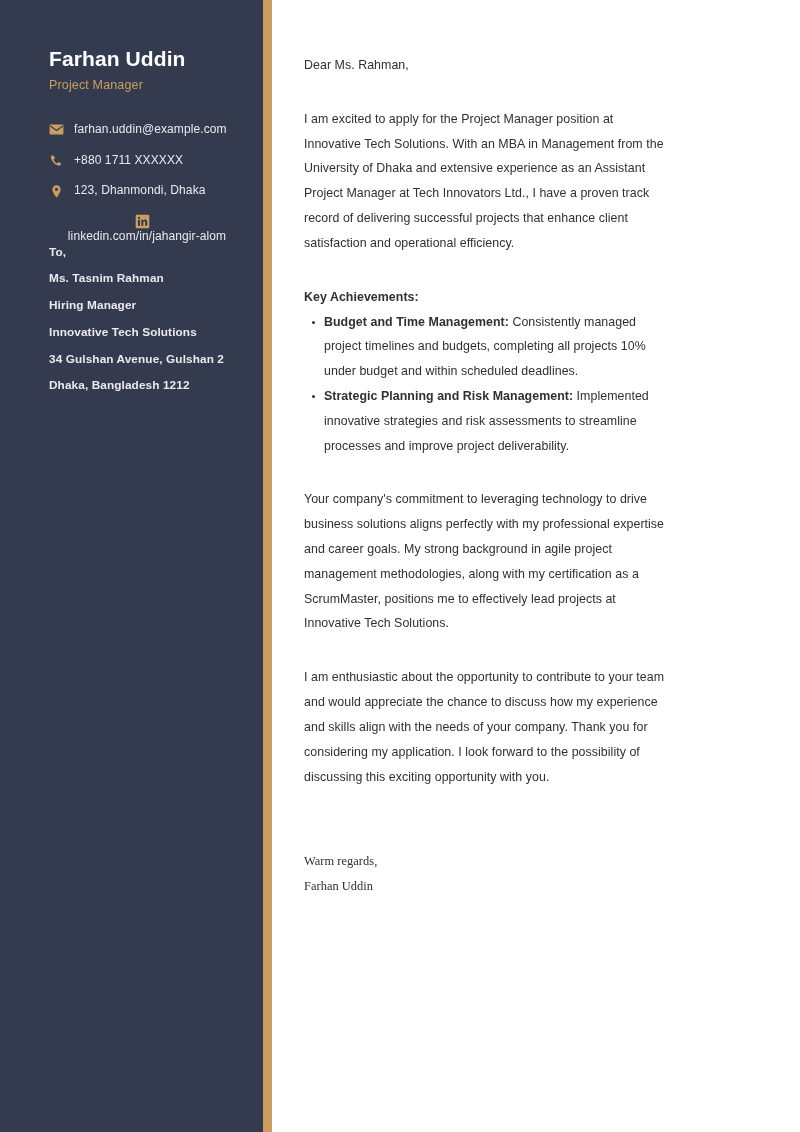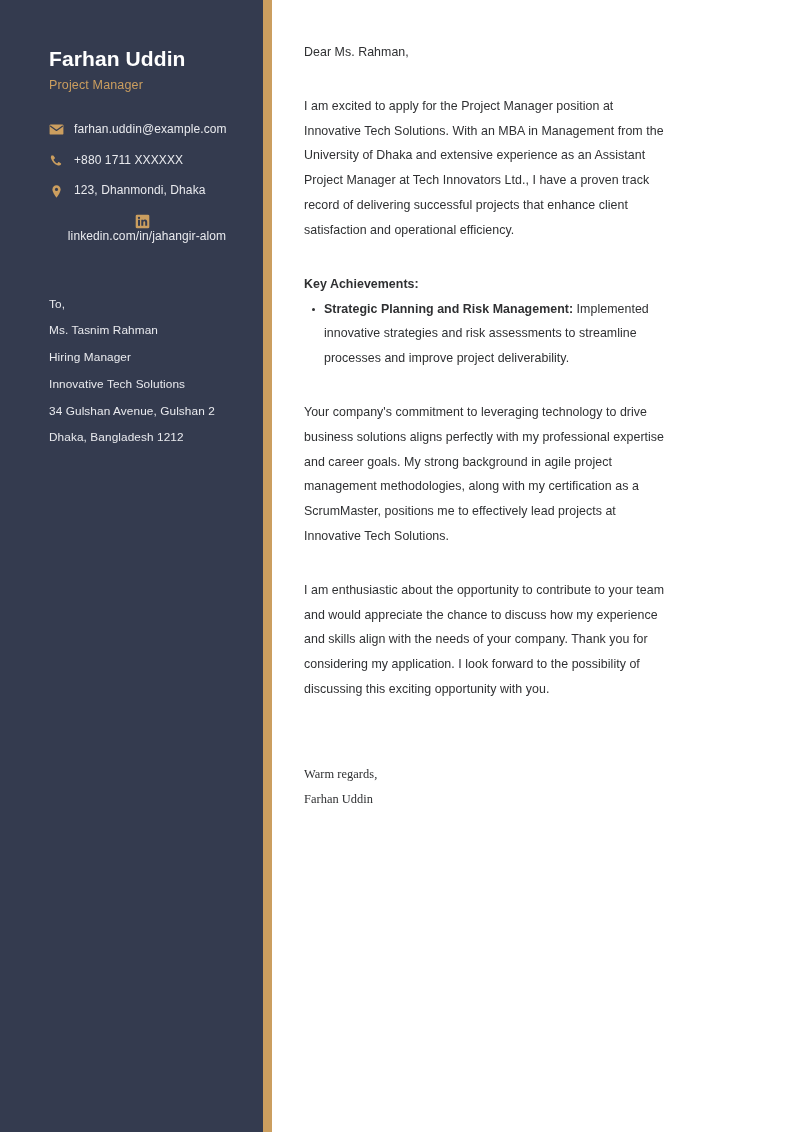--- a/index.html
+++ b/index.html
@@ -71,21 +71,21 @@
   .c-icon svg { display: block; }
   .contact-text {
     font-size: 12px;
     color: #e9eaee;
     letter-spacing: 0.1px;
     line-height: 1.3;
     word-break: break-word;
   }
 
   .recipient {
-    margin-top: 52px;
+    font-weight: bold;
   }
   .recipient div {
     font-size: 11.8px;
     color: #e9eaee;
     letter-spacing: 0.1px;
     line-height: 1.25;
     margin-bottom: 12px;
   }
   .recipient div:last-child { margin-bottom: 0; }
 
@@ -95,20 +95,21 @@
     flex: 0 0 9px;
     background: #cb9e5f;
   }
 
   
   .letter {
     flex: 1 1 auto;
     background: #ffffff;
     box-sizing: border-box;
     padding: 40px 40px 0 32px;
+    margin-top: 13px;
   }
   .letter p,
   .letter li,
   .letter .line {
     font-size: 12.4px;
     color: #2f3032;
     line-height: 2.0;
     letter-spacing: 0.05px;
     margin: 0;
   }
@@ -229,20 +230,23 @@
   <main class="letter">
 
     <p class="salutation">Dear Ms. Rahman,</p>
 
     <p class="para">I am excited to apply for the Project Manager position at Innovative Tech Solutions. With an MBA in Management from the University of Dhaka and extensive experience as an Assistant Project Manager at Tech Innovators Ltd., I have a proven track record of delivering successful projects that enhance client satisfaction and operational efficiency.</p>
 
     <p class="section-head">Key Achievements:</p>
 
     <ul class="achievements">
       <li>
+        <span class="b-label">Budget and Time Management:</span><span> Consistently managed project timelines and budgets, completing all projects 10% under budget and within scheduled deadlines.</span>
+      </li>
+      <li>
         <span class="b-label">Strategic Planning and Risk Management:</span><span> Implemented innovative strategies and risk assessments to streamline processes and improve project deliverability.</span>
       </li>
     </ul>
 
     <p class="para">Your company's commitment to leveraging technology to drive business solutions aligns perfectly with my professional expertise and career goals. My strong background in agile project management methodologies, along with my certification as a ScrumMaster, positions me to effectively lead projects at Innovative Tech Solutions.</p>
 
     <p class="para">I am enthusiastic about the opportunity to contribute to your team and would appreciate the chance to discuss how my experience and skills align with the needs of your company. Thank you for considering my application. I look forward to the possibility of discussing this exciting opportunity with you.</p>
 
     <div class="closing">
       <div class="line">Warm regards,</div>

